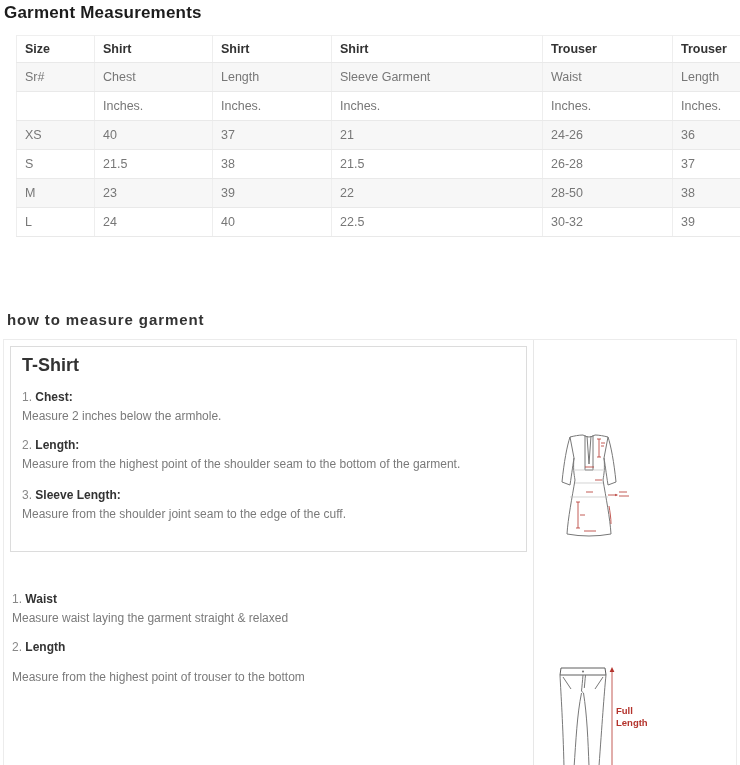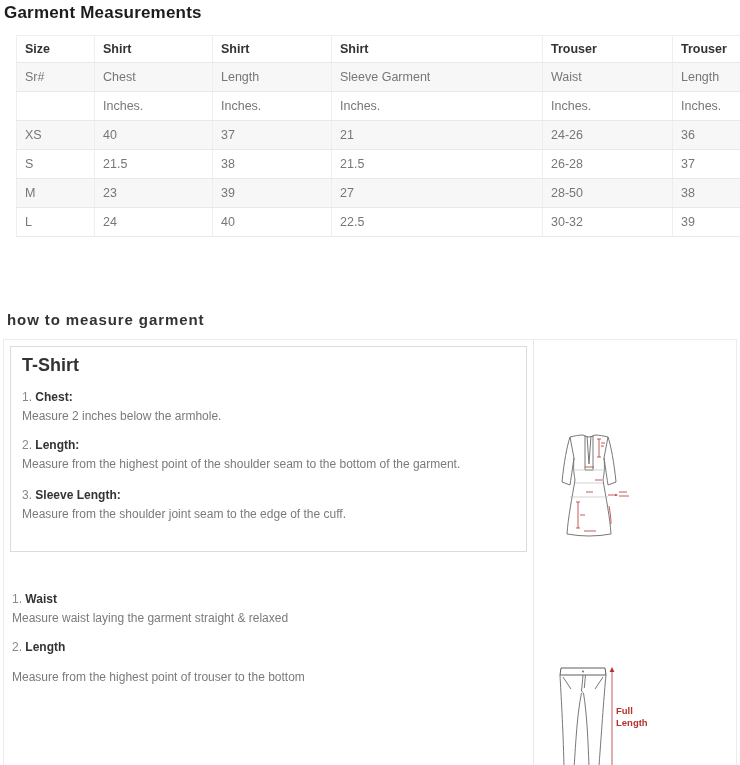--- a/index.html
+++ b/index.html
@@ -105,21 +105,21 @@
         <td>21.5</td>
         <td>38</td>
         <td>21.5</td>
         <td>26-28</td>
         <td>37</td>
       </tr>
       <tr>
         <td>M</td>
         <td>23</td>
         <td>39</td>
-        <td>27</td>
+        <td>22</td>
         <td>28-50</td>
         <td>38</td>
       </tr>
       <tr>
         <td>L</td>
         <td>24</td>
         <td>40</td>
         <td>22.5</td>
         <td>30-32</td>
         <td>39</td>

